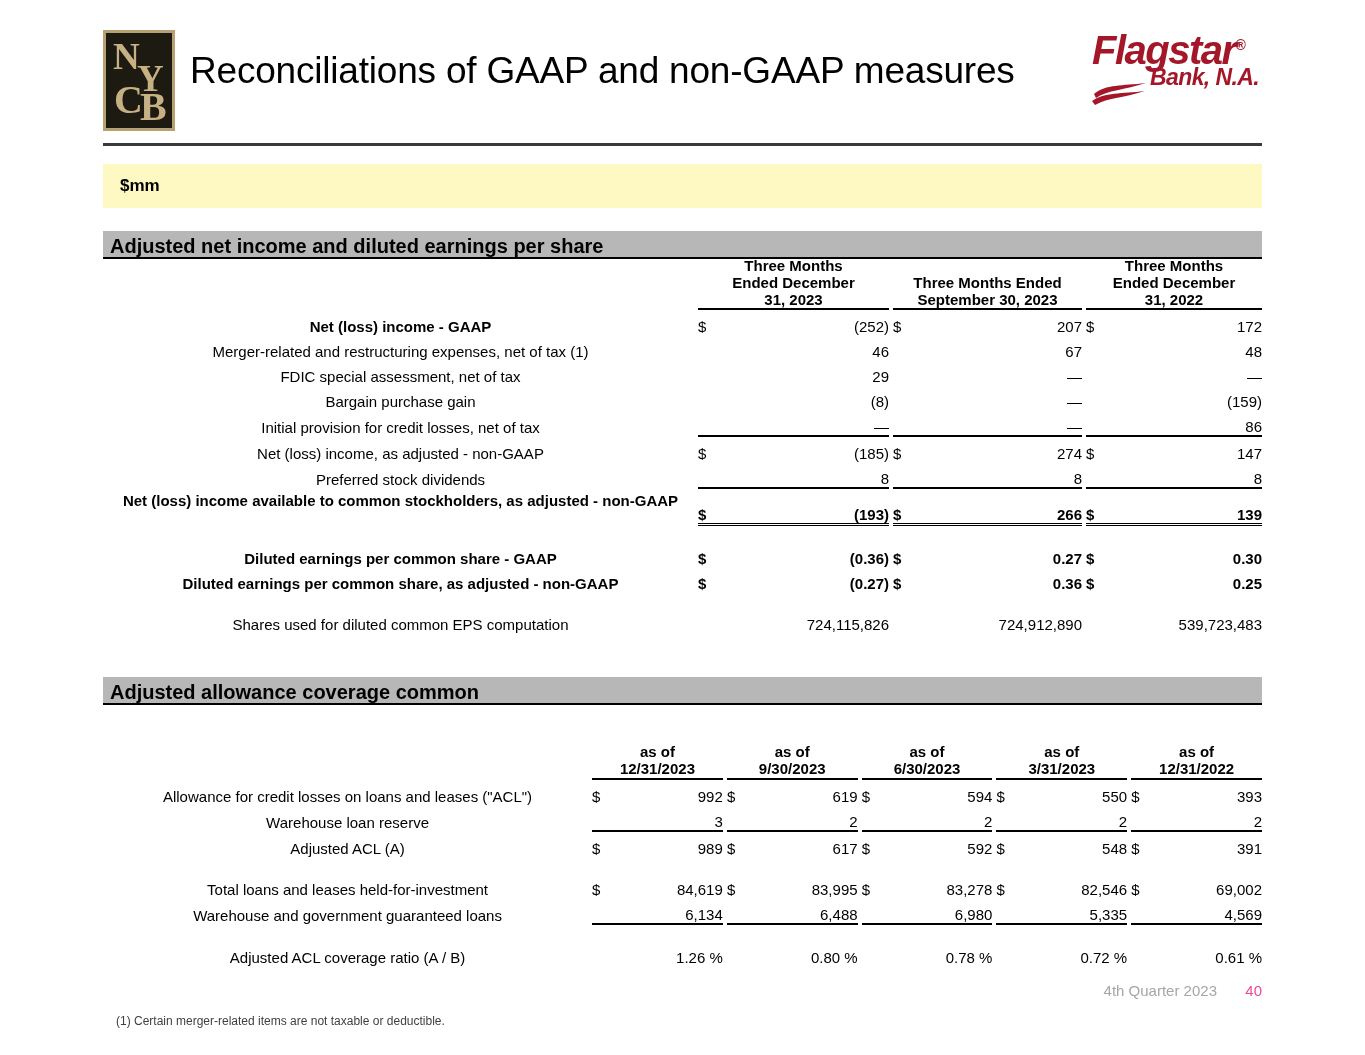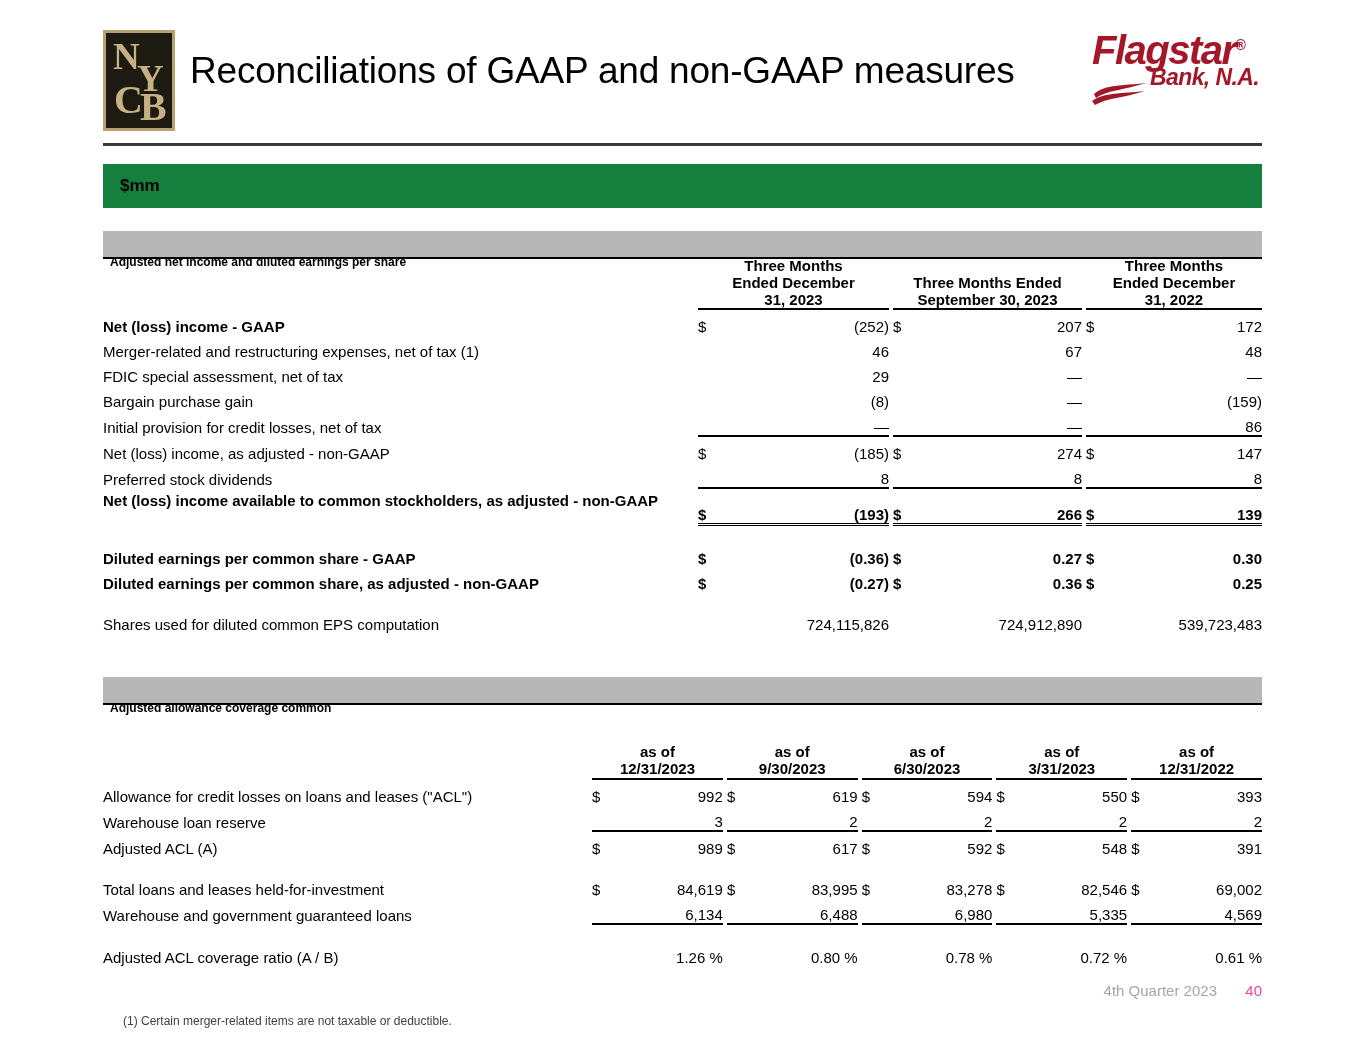--- a/index.html
+++ b/index.html
@@ -94,62 +94,61 @@
     width: 1159px;
     height: 3px;
     background: #3a3a3a;
   }
 
   
   .mm-bar {
     position: absolute;
     left: 103px; top: 164px;
     width: 1159px; height: 44px;
-    background: #15803d;
+    background: #fef9c3;
   }
   .mm-bar span {
     position: absolute;
     left: 17px; top: 12px;
     font-size: 17px;
     font-weight: 700;
   }
 
   .section-bar {
     position: absolute;
     left: 103px;
     width: 1159px; height: 26px;
     background: #b7b7b7;
     border-bottom: 2px solid #000;
     box-sizing: content-box;
   }
   .section-bar span {
     position: absolute;
     left: 7px; top: 4px;
-    font-size: 12px;
+    font-size: 20px;
     font-weight: 700;
-    margin-top: 20px;
   }
   #section-bar-1 { top: 231px; }
   #section-bar-2 { top: 677px; }
 
   
   .ftable {
     position: absolute;
     border-collapse: collapse;
     table-layout: fixed;
     font-size: 15px;
   }
   .ftable td {
     padding: 0;
     vertical-align: bottom;
     height: 25px;
     white-space: nowrap;
   }
   .lbl {
-    text-align: left;
+    text-align: center;
     padding-right: 6px;
   }
   .cur {
     text-align: left;
     padding-left: 6px;
     width: 22px;
   }
   .val {
     text-align: right;
     padding-right: 10px;
@@ -190,21 +189,21 @@
     color: #a6a6a6;
   }
   .footer-page {
     position: absolute;
     right: 103px; top: 982px;
     font-size: 15px;
     color: #ec4899;
   }
   .footnote {
     position: absolute;
-    left: 123px; top: 1014px;
+    left: 116px; top: 1014px;
     font-size: 12px;
     color: #3f3f3f;
   }
 </style>
 </head>
 <body>
 
 <div class="header">
 
   <div class="nycb-logo">

